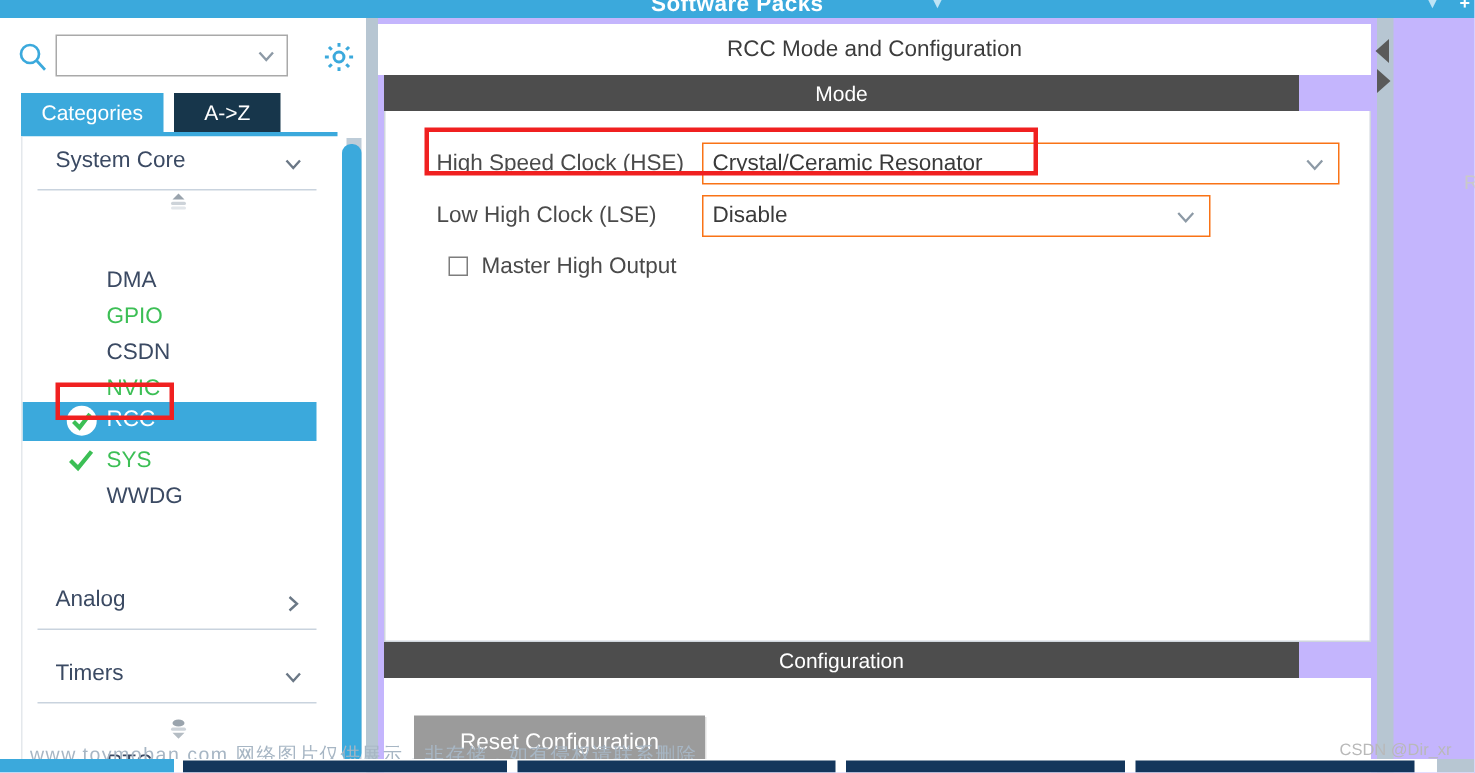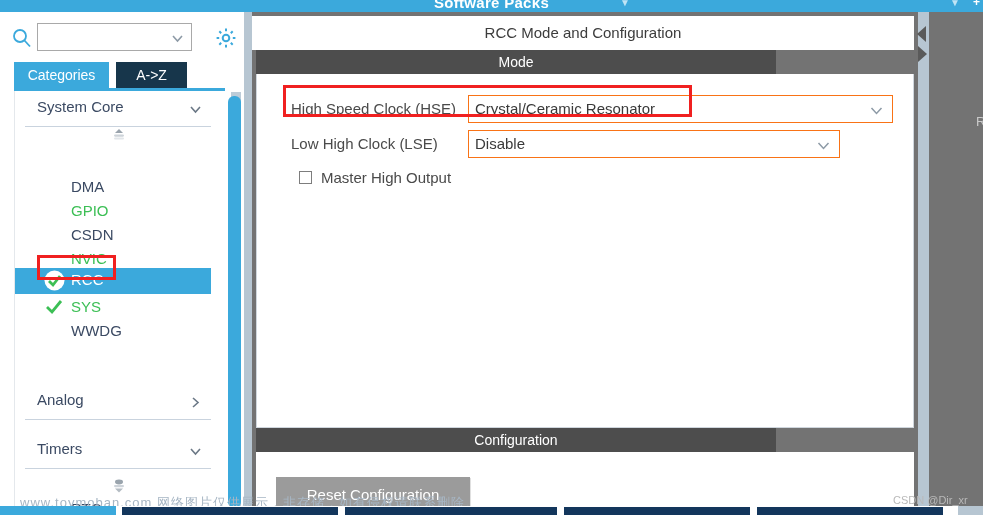--- a/index.html
+++ b/index.html
@@ -115,28 +115,28 @@
     position:absolute;left:228px;top:84px;width:13px;height:412px;background:#3ba9dc;border-radius:6px;
   }
 
   
   .splitter{
     position:absolute;left:244px;top:12px;width:8px;height:503px;background:#b7c6d2;
   }
 
   
   .main{
-    position:absolute;left:252px;top:12px;width:731px;height:503px;background:#737373;
+    position:absolute;left:252px;top:12px;width:731px;height:503px;background:#c4b5fd;
   }
   .panel-title{
     position:absolute;left:0;top:4px;width:662px;height:34px;line-height:34px;
     text-align:center;font-size:15px;color:#3c3c3c;background:#ffffff;
   }
   .section-bar{
-    position:absolute;left:4px;width:520px;height:24px;line-height:24px;
+    position:absolute;left:4px;width:610px;height:24px;line-height:24px;
     background:#4d4d4d;color:#ffffff;font-size:14px;text-align:center;
   }
   .mode-bar{top:38px;}
   .config-bar{top:416px;}
   .mode-body{
     position:absolute;left:4px;top:62px;width:658px;height:354px;
     background:#ffffff;border:1px solid #cfd6dd;border-top:none;box-sizing:border-box;
   }
   .config-body{
     position:absolute;left:4px;top:440px;width:658px;height:63px;
@@ -371,21 +371,21 @@
           <span class="combo-chevron">
             <svg width="13" height="13" viewBox="0 0 13 13">
               <polyline points="1.5,4 6.5,9.5 11.5,4" fill="none" stroke="#8d9aa6" stroke-width="1.5"></polyline>
             </svg>
           </span>
         </div>
       </div>
 
       <div class="field-row" style="left:30px;top:56px;width:610px;">
         <span class="field-label" style="left:4px;">Low High Clock (LSE)</span>
-        <div class="combo" style="left:181px;width:372px;text-align:center;">
+        <div class="combo" style="left:181px;width:339px;text-align:center;">
           <span class="combo-text">Disable</span>
           <span class="combo-chevron">
             <svg width="13" height="13" viewBox="0 0 13 13">
               <polyline points="1.5,4 6.5,9.5 11.5,4" fill="none" stroke="#8d9aa6" stroke-width="1.5"></polyline>
             </svg>
           </span>
         </div>
       </div>
 
       <div class="checkbox-row" style="left:42px;top:95px;">

